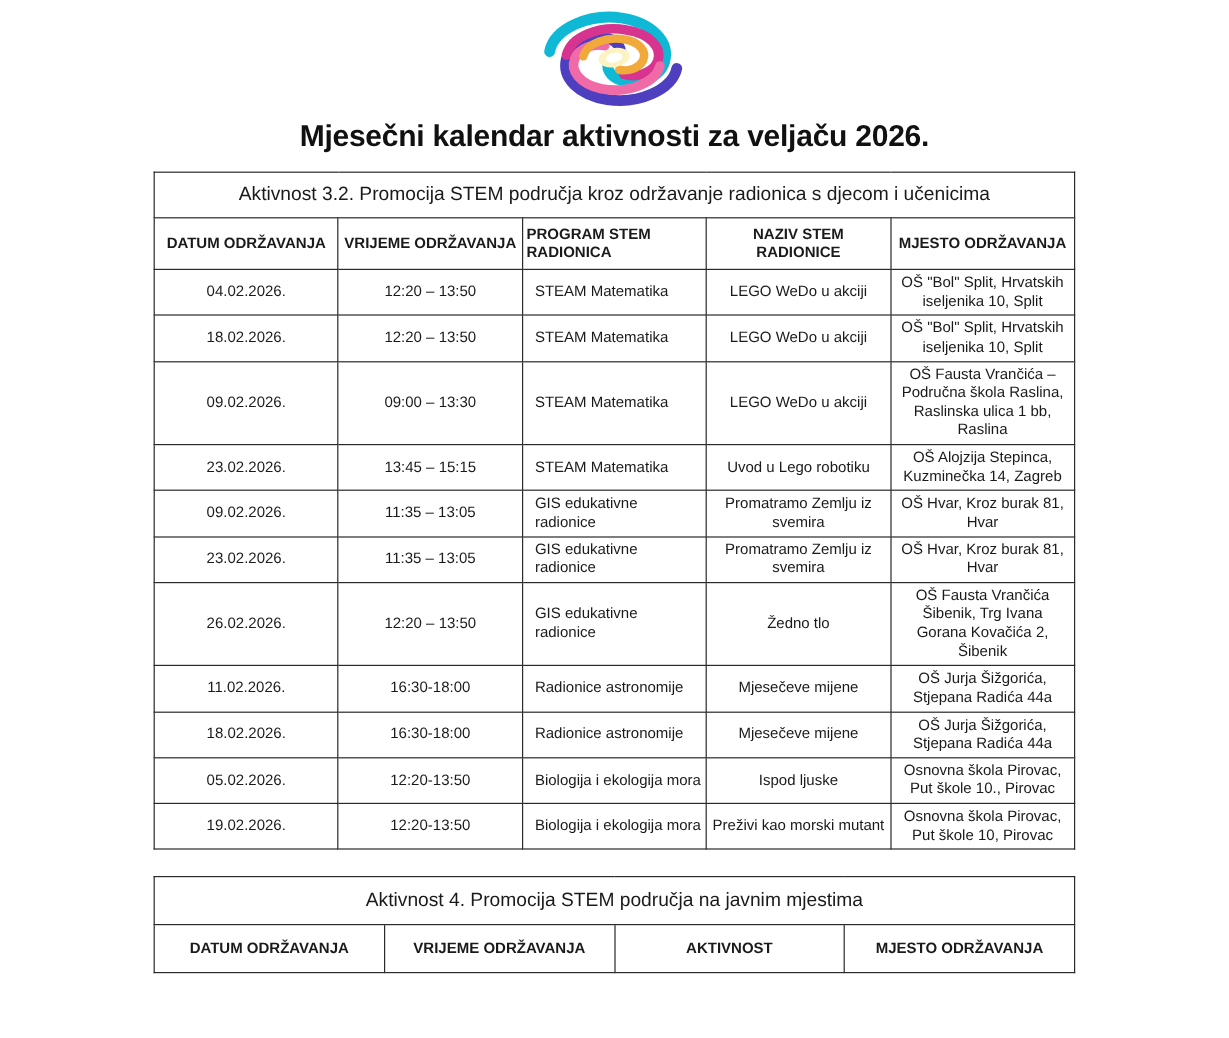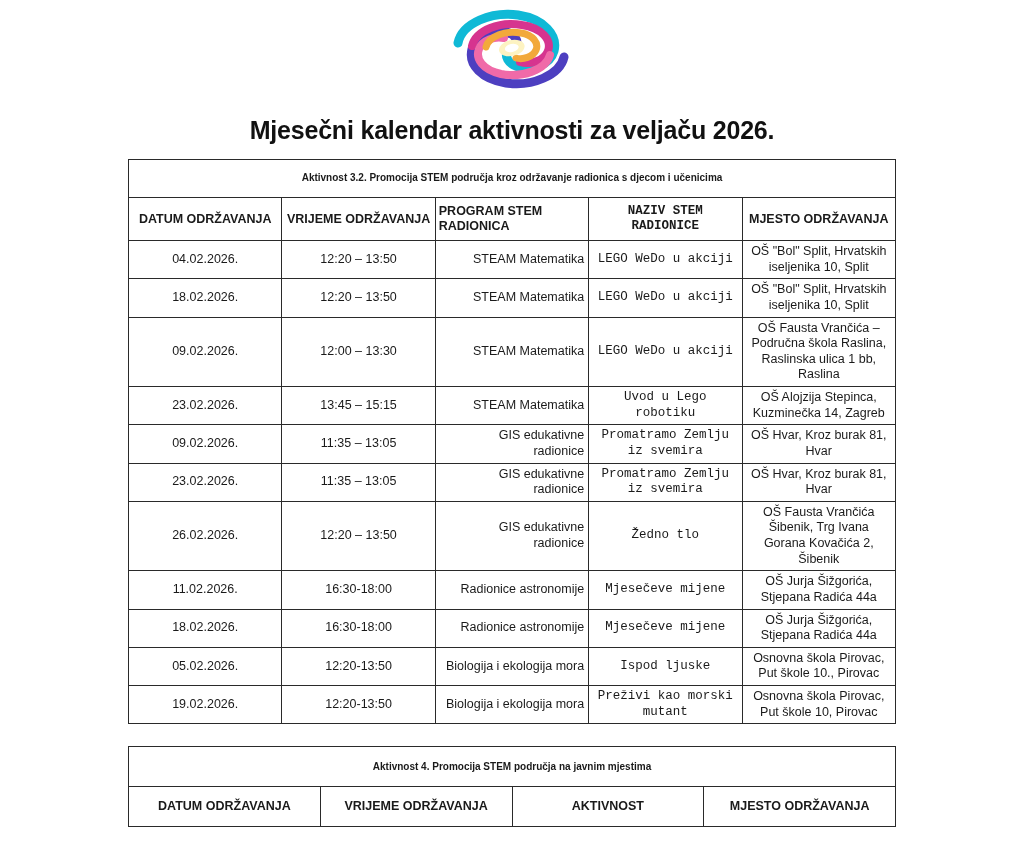--- a/index.html
+++ b/index.html
@@ -26,21 +26,21 @@
   .logo {
     width: 160px; height: 86px;
   }
 
   
   .doc-title {
     text-align: center;
     font-size: 25px;
     font-weight: bold;
     letter-spacing: -0.2px;
-    margin: 24px 0 14px 0;
+    margin: 8px 0 14px 0;
     color: #111;
   }
 
   
   .table-wrap {
     margin: 0 auto;
     width: 768px;
   }
   table {
     border-collapse: collapse;
@@ -50,35 +50,35 @@
   table td, table th {
     border: 1px solid #2a2a2a;
     padding: 3px 4px;
     text-align: center;
     vertical-align: middle;
     font-size: 12.5px;
     font-weight: normal;
     line-height: 1.25;
   }
   .band td {
-    font-size: 10px;
-    font-weight: bold;
+    font-size: 16px;
+    font-weight: normal;
     padding: 4px 4px;
   }
   .hdr td {
     font-weight: bold;
     font-size: 12.5px;
     padding: 6px 3px;
     line-height: 1.2;
   }
   .t1 tbody tr td { height: 38px; }
   .t1 td.col-date { width: 100px; }
   .t1 td.col-time { width: 90px; }
-  .t1 td.col-prog { width: 140px; text-align: right; padding-left: 10px; }
-  .t1 td.col-name { width: 180px; font-family: Liberation Mono, monospace; }
+  .t1 td.col-prog { width: 140px; text-align: left; padding-left: 10px; }
+  .t1 td.col-name { width: 180px; }
   .t1 td.col-place { }
 
   .t1 .hdr td.col-prog { text-align: left; padding-left: 3px; }
 
   .table2-wrap {
     margin: 22px auto 0 auto;
     width: 768px;
   }
   .t2 td.c-date { width: 130px; }
   .t2 td.c-time { width: 145px; }
@@ -129,21 +129,21 @@
         </tr>
         <tr>
           <td class="col-date">18.02.2026.</td>
           <td class="col-time">12:20 – 13:50</td>
           <td class="col-prog">STEAM Matematika</td>
           <td class="col-name">LEGO WeDo u akciji</td>
           <td class="col-place">OŠ "Bol" Split, Hrvatskih iseljenika 10, Split</td>
         </tr>
         <tr>
           <td class="col-date">09.02.2026.</td>
-          <td class="col-time">12:00 – 13:30</td>
+          <td class="col-time">09:00 – 13:30</td>
           <td class="col-prog">STEAM Matematika</td>
           <td class="col-name">LEGO WeDo u akciji</td>
           <td class="col-place">OŠ Fausta Vrančića – Područna škola Raslina, Raslinska ulica 1 bb, Raslina</td>
         </tr>
         <tr>
           <td class="col-date">23.02.2026.</td>
           <td class="col-time">13:45 – 15:15</td>
           <td class="col-prog">STEAM Matematika</td>
           <td class="col-name">Uvod u Lego robotiku</td>
           <td class="col-place">OŠ Alojzija Stepinca, Kuzminečka 14, Zagreb</td>

